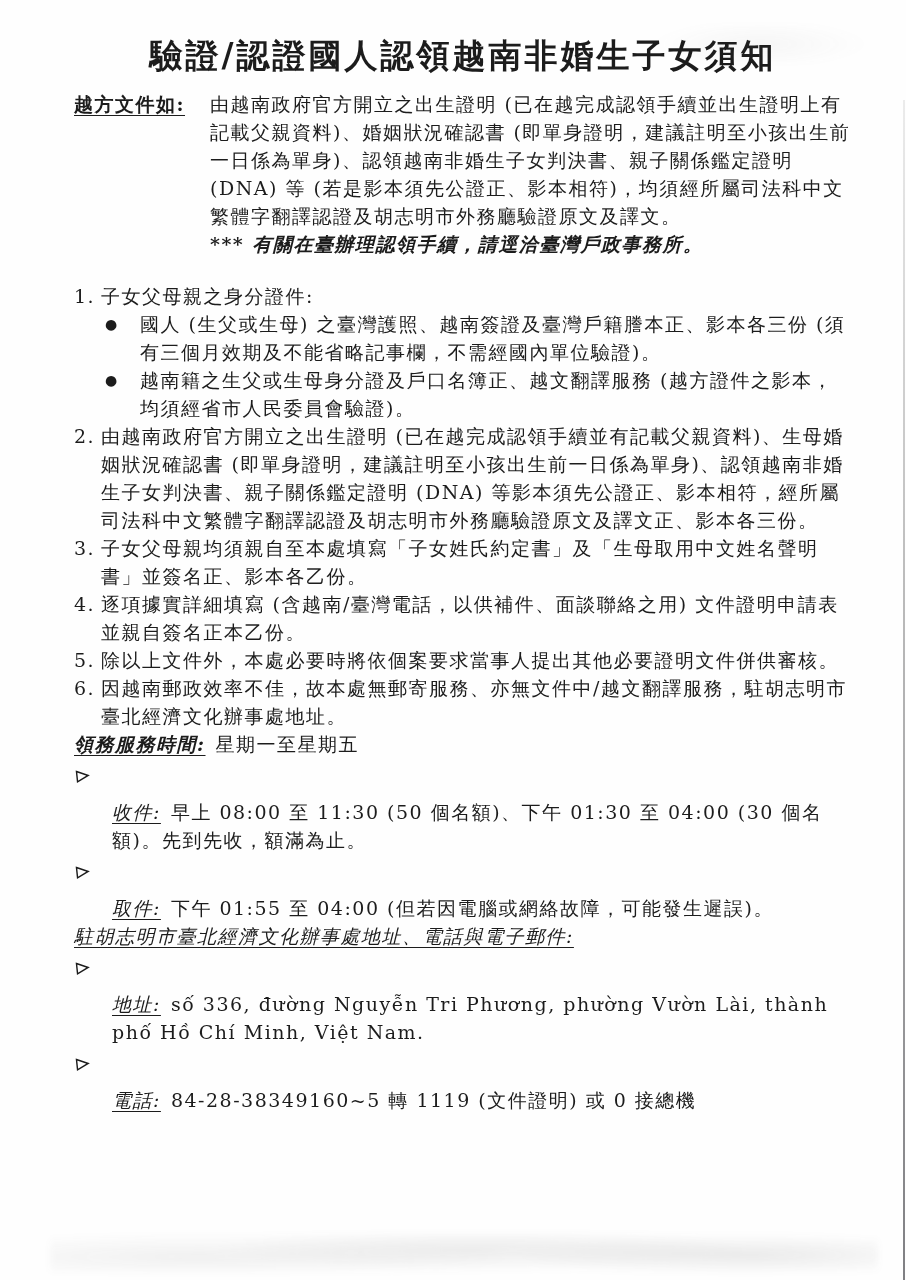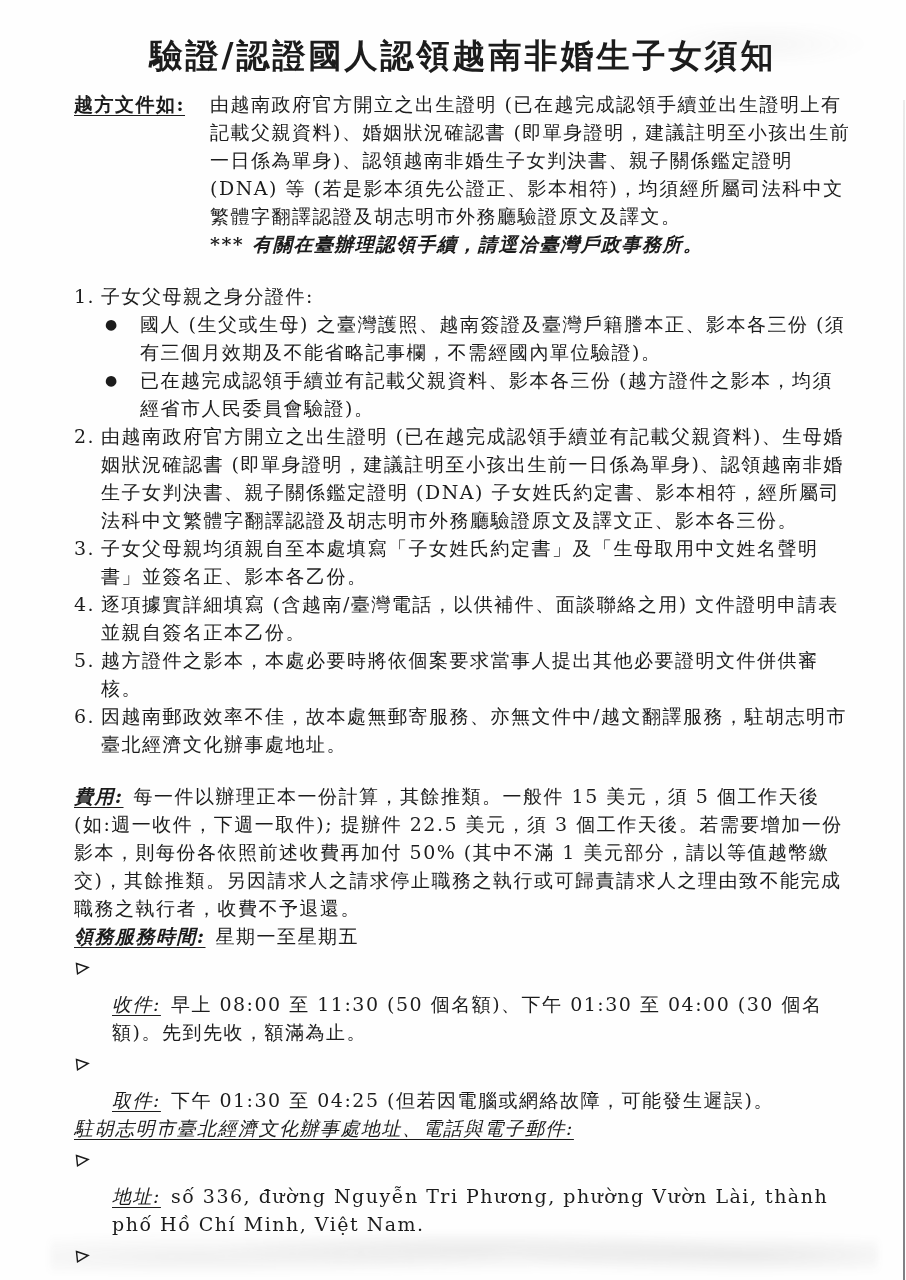--- a/index.html
+++ b/index.html
@@ -76,72 +76,71 @@
       <div class="nitem">
         <div class="nnum">1.</div>
         <div class="ntext">
           <p>子女父母親之身分證件:</p>
           <div class="brow">
             <div class="bmark">●</div>
             <div class="btext">國人 (生父或生母) 之臺灣護照、越南簽證及臺灣戶籍謄本正、影本各三份 (須有三個月效期及不能省略記事欄，不需經國內單位驗證)。</div>
           </div>
           <div class="brow">
             <div class="bmark">●</div>
-            <div class="btext">已在越完成認領手續並有記載父親資料、影本各三份 (越方證件之影本，均須經省市人民委員會驗證)。</div>
+            <div class="btext">越南籍之生父或生母身分證及戶口名簿正、越文翻譯服務 (越方證件之影本，均須經省市人民委員會驗證)。</div>
           </div>
         </div>
       </div>
 
       <div class="nitem">
         <div class="nnum">2.</div>
-        <div class="ntext">由越南政府官方開立之出生證明 (已在越完成認領手續並有記載父親資料)、生母婚姻狀況確認書 (即單身證明，建議註明至小孩出生前一日係為單身)、認領越南非婚生子女判決書、親子關係鑑定證明 (DNA) 子女姓氏約定書、影本相符，經所屬司法科中文繁體字翻譯認證及胡志明市外務廳驗證原文及譯文正、影本各三份。</div>
+        <div class="ntext">由越南政府官方開立之出生證明 (已在越完成認領手續並有記載父親資料)、生母婚姻狀況確認書 (即單身證明，建議註明至小孩出生前一日係為單身)、認領越南非婚生子女判決書、親子關係鑑定證明 (DNA) 等影本須先公證正、影本相符，經所屬司法科中文繁體字翻譯認證及胡志明市外務廳驗證原文及譯文正、影本各三份。</div>
       </div>
 
       <div class="nitem">
         <div class="nnum">3.</div>
         <div class="ntext">子女父母親均須親自至本處填寫「子女姓氏約定書」及「生母取用中文姓名聲明書」並簽名正、影本各乙份。</div>
       </div>
 
       <div class="nitem">
         <div class="nnum">4.</div>
         <div class="ntext">逐項據實詳細填寫 (含越南/臺灣電話，以供補件、面談聯絡之用) 文件證明申請表並親自簽名正本乙份。</div>
       </div>
 
       <div class="nitem">
         <div class="nnum">5.</div>
-        <div class="ntext">越方證件之影本，本處必要時將依個案要求當事人提出其他必要證明文件併供審核。</div>
+        <div class="ntext">除以上文件外，本處必要時將依個案要求當事人提出其他必要證明文件併供審核。</div>
       </div>
 
       <div class="nitem">
         <div class="nnum">6.</div>
         <div class="ntext">因越南郵政效率不佳，故本處無郵寄服務、亦無文件中/越文翻譯服務，駐胡志明市臺北經濟文化辦事處地址。</div>
       </div>
 
     </div>
 
-    <p class="fee"><span class="lbl-biu">費用:</span><span>每一件以辦理正本一份計算，其餘推類。一般件 15 美元，須 5 個工作天後 (如:週一收件，下週一取件); 提辦件 22.5 美元，須 3 個工作天後。若需要增加一份影本，則每份各依照前述收費再加付 50% (其中不滿 1 美元部分，請以等值越幣繳交)，其餘推類。另因請求人之請求停止職務之執行或可歸責請求人之理由致不能完成職務之執行者，收費不予退還。</span></p>
 
     <p><span class="lbl-biu">領務服務時間:</span><span>星期一至星期五</span></p>
 
     <div class="arow">
       <div class="amark">
         <svg width="16" height="16" viewBox="0 0 20 20">
             <path d="M2.5 3.5 L16.5 10 L2.5 16.5 Z" fill="none" stroke="#1c1c1c" stroke-width="1.8" stroke-linejoin="miter" transform="rotate(-6 10 10)"></path>
           </svg>
       </div>
       <div class="atext"><span class="lbl-iu">收件:</span><span>早上 08:00 至 11:30 (50 個名額)、下午 01:30 至 04:00 (30 個名額)。先到先收，額滿為止。</span></div>
     </div>
 
     <div class="arow">
       <div class="amark">
         <svg width="16" height="16" viewBox="0 0 20 20">
             <path d="M2.5 3.5 L16.5 10 L2.5 16.5 Z" fill="none" stroke="#1c1c1c" stroke-width="1.8" stroke-linejoin="miter" transform="rotate(-6 10 10)"></path>
           </svg>
       </div>
-      <div class="atext"><span class="lbl-iu">取件:</span><span>下午 01:30 至 04:25 (但若因電腦或網絡故障，可能發生遲誤)。</span></div>
+      <div class="atext"><span class="lbl-iu">取件:</span><span>下午 01:55 至 04:00 (但若因電腦或網絡故障，可能發生遲誤)。</span></div>
     </div>
 
     <p class="contact-head">駐胡志明市臺北經濟文化辦事處地址、電話與電子郵件:</p>
 
     <div class="arow">
       <div class="amark">
         <svg width="16" height="16" viewBox="0 0 20 20">
             <path d="M2.5 3.5 L16.5 10 L2.5 16.5 Z" fill="none" stroke="#1c1c1c" stroke-width="1.8" stroke-linejoin="miter" transform="rotate(-6 10 10)"></path>
           </svg>
       </div>

